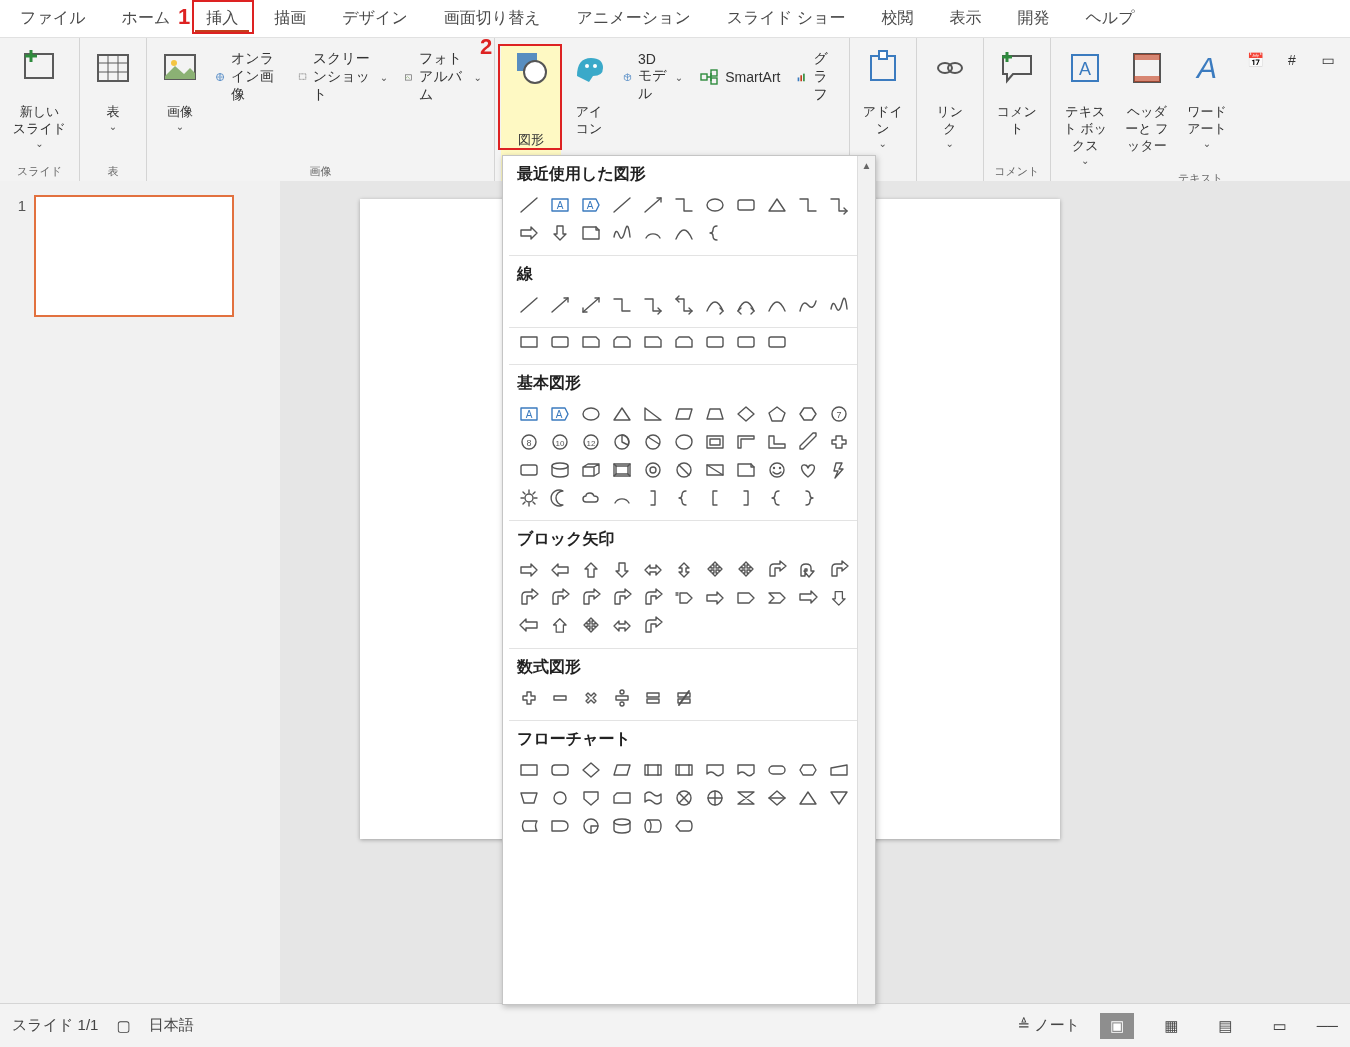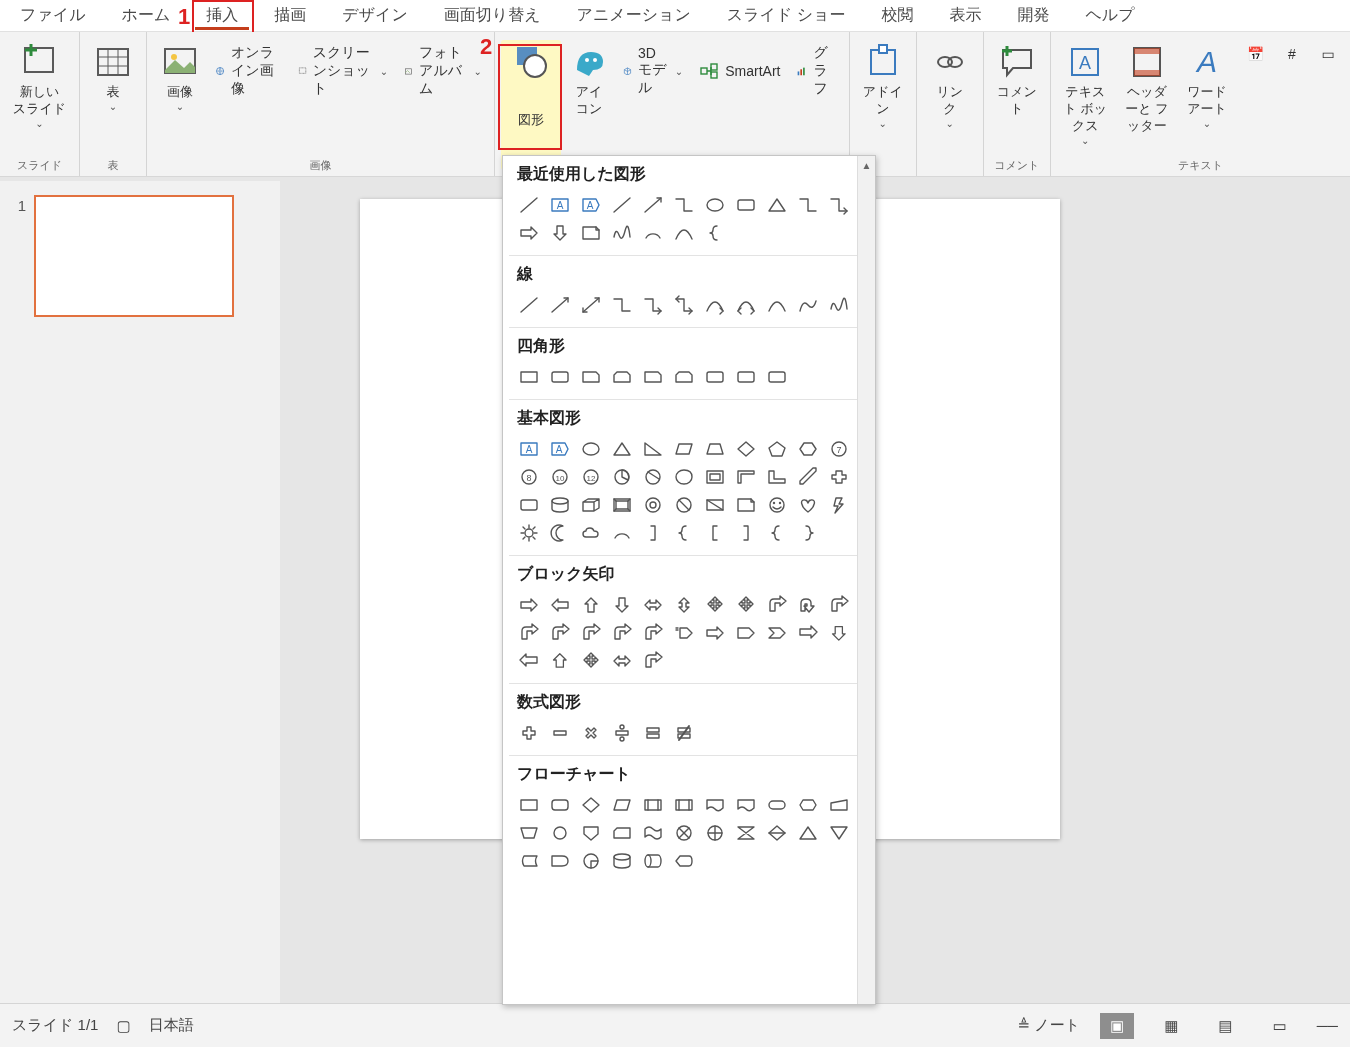--- a/index.html
+++ b/index.html
@@ -1,33 +1,33 @@
 <!DOCTYPE html>
 <html><head>
   <meta charset="utf-8">
   <style>
     * { margin:0; padding:0; box-sizing:border-box; font-family:"Yu Gothic UI","Meiryo",sans-serif; }
     body { background:#e6e6e6; width:1350px; height:1047px; overflow:hidden; position:relative; font-size:16px; }
     
-    .menubar { background:#fff; height:32px; display:flex; align-items:center; padding:0 2px; border-bottom:1px solid #e1e1e1; }
+    .menubar { background:#fff; height:38px; display:flex; align-items:center; padding:0 2px; border-bottom:1px solid #e1e1e1; }
     .menubar .tab { padding:6px 18px; color:#4a4a4a; cursor:pointer; position:relative; }
     .menubar .tab.active { font-weight:500; }
     .menubar .tab.active::after { content:""; position:absolute; left:10%; right:10%; bottom:2px; height:3px; background:#c43e1c; }
     .callout-box { position:absolute; pointer-events:none; }
     .callout-box .rect { position:absolute; border:2px solid #d22; }
     .callout-box .num { position:absolute; color:#d22; font-weight:700; font-size:22px; }
     
     .ribbon { background:#f3f3f3; height:145px; border-bottom:1px solid #d7d7d7; display:flex; position:relative; }
     .group { display:flex; flex-direction:column; align-items:center; border-right:1px solid #d4d4d4; padding:2px 6px 0; }
     .group-body { flex:1; display:flex; align-items:flex-start; gap:2px; padding-top:6px; }
     .group-label { font-size:11px; color:#666; padding:3px 0 3px;text-align:right; }
     .btn { display:flex; flex-direction:column; align-items:center; justify-content:flex-start; padding:2px 6px; cursor:pointer; border-radius:3px; min-width:54px; }
     .btn.selected { background:#fef9c3;gap:28px; }
     .btn .ic { width:40px; height:40px; display:flex; align-items:center; justify-content:center; }
-    .btn .lbl { font-size:13px; color:#333; text-align:center; line-height:1.3; margin-top:2px; }
+    .btn .lbl { font-size:13px; color:#333; text-align:center; line-height:1.3; margin-top:16px; }
     .btn .chev { font-size:10px; color:#555; }
     .small-list { display:flex; flex-direction:row; gap:4px; padding-top:2px; }
     .small-item { display:flex; align-items:center; gap:6px; padding:2px 6px; cursor:pointer; border-radius:3px; font-size:14px; color:#333; }
     .small-item .sic { width:20px; height:20px; display:flex; align-items:center; justify-content:center; }
     .small-item .chev { font-size:10px; color:#555; margin-left:2px; }
     
     .workspace { position:absolute; top:181px; left:0; right:0; bottom:41px; display:flex; background:#e6e6e6; }
     .thumbs { width:280px; background:#f1f1f1; padding:14px 8px; }
     .thumb-row { display:flex; align-items:flex-start; gap:8px; }
     .thumb-num { font-size:15px; color:#555; width:18px; text-align:right; padding-top:2px; }
@@ -498,21 +498,20 @@
         </svg>
       </div>
       <div class="shape-cell">
         <svg viewBox="0 0 22 20" fill="none" stroke="#555" stroke-width="1.4" stroke-linejoin="round" stroke-linecap="round">
           <path d="M3 14 Q5 4 8 12 T14 8 T19 14"></path>
         </svg>
       </div>
     </div>
   <hr>
 
-  <div class="cat">四角形</div>
   <div class="grid" id="grid-rects">
       <div class="shape-cell">
         <svg viewBox="0 0 22 20" fill="none" stroke="#555" stroke-width="1.4" stroke-linejoin="round" stroke-linecap="round">
           <rect x="3" y="5" width="16" height="10"></rect>
         </svg>
       </div>
       <div class="shape-cell">
         <svg viewBox="0 0 22 20" fill="none" stroke="#555" stroke-width="1.4" stroke-linejoin="round" stroke-linecap="round">
           <rect x="3" y="5" width="16" height="10" rx="2"></rect>
         </svg>

